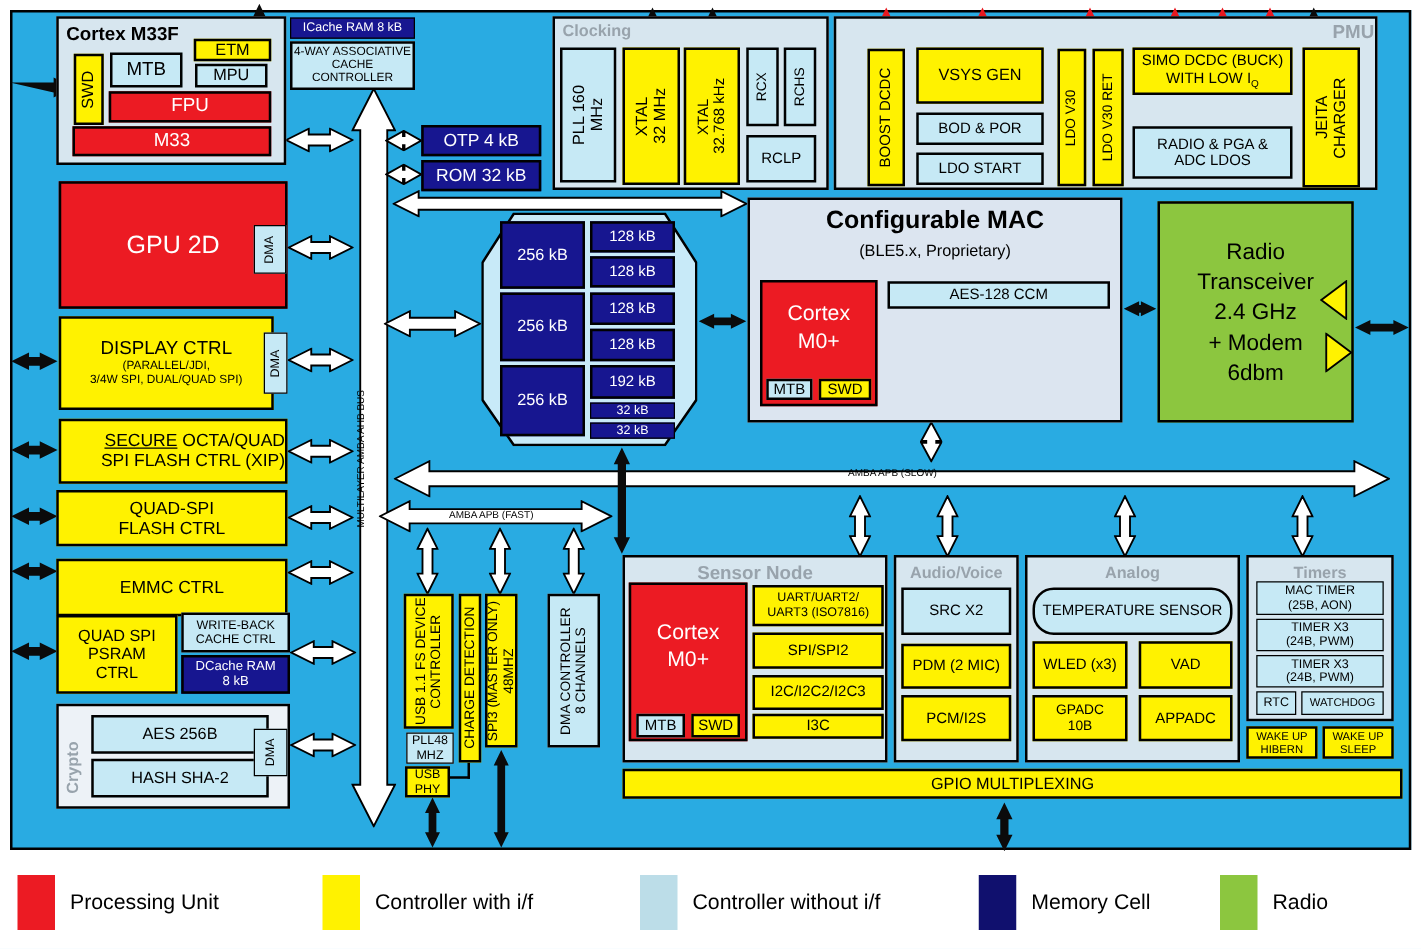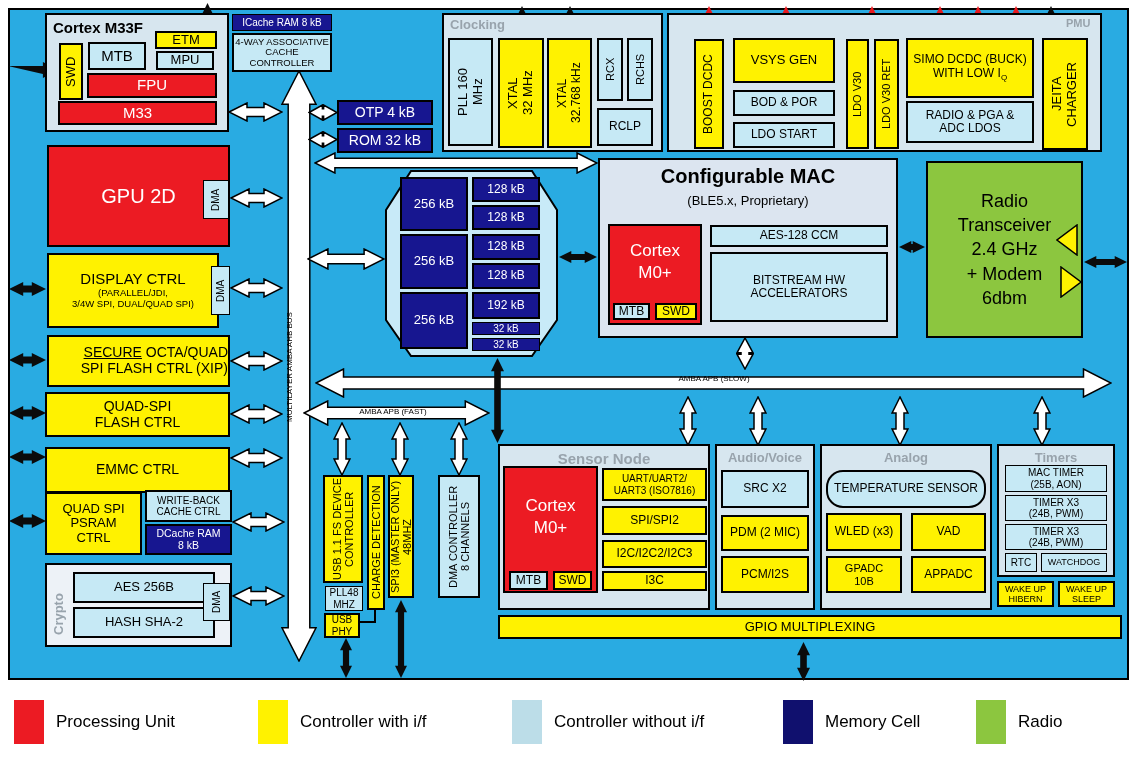--- a/index.html
+++ b/index.html
@@ -304,28 +304,28 @@
 MHz</div>
   <div class="box y v" style="left:498px;top:38px;width:46px;height:110px;font-size:13px;">XTAL
 32 MHz</div>
   <div class="box y v" style="left:547px;top:38px;width:45px;height:110px;font-size:12px;">XTAL
 32.768 kHz</div>
   <div class="box b v" style="left:597px;top:38px;width:26px;height:63px;font-size:11px;">RCX</div>
   <div class="box b v" style="left:627px;top:38px;width:26px;height:63px;font-size:11px;">RCHS</div>
   <div class="box b" style="left:597px;top:108px;width:56px;height:38px;font-size:12px;">RCLP</div>
 
   <div class="box p" style="left:667px;top:13px;width:435px;height:139px;"></div>
-  <div class="lbl gray" style="left:1066px;top:17px;font-size:11px;">PMU</div>
+  <div class="lbl gray" style="left:1066px;top:17px;font-size:15px;">PMU</div>
   <div class="box y v" style="left:694px;top:39px;width:30px;height:110px;font-size:12px;">BOOST DCDC</div>
   <div class="box y" style="left:733px;top:38px;width:102px;height:45px;font-size:13px;">VSYS GEN</div>
   <div class="box b" style="left:733px;top:90px;width:102px;height:26px;font-size:12px;">BOD &amp; POR</div>
   <div class="box b" style="left:733px;top:122px;width:102px;height:26px;font-size:12px;">LDO START</div>
   <div class="box y v" style="left:846px;top:39px;width:23px;height:110px;font-size:11px;">LDO V30</div>
   <div class="box y v" style="left:874px;top:39px;width:25px;height:110px;font-size:11px;">LDO V30 RET</div>
-  <div class="box y" style="left:906px;top:38px;width:128px;height:60px;font-size:12px;flex-direction:column;text-align:right;">
+  <div class="box y" style="left:906px;top:38px;width:128px;height:38px;font-size:12px;flex-direction:column;text-align:right;">
     <div><span>SIMO DCDC (BUCK)</span></div>
     <div><span>WITH LOW I</span><sub class="iq">Q</sub></div>
   </div>
   <div class="box b" style="left:906px;top:101px;width:128px;height:42px;font-size:12px;">RADIO &amp; PGA &amp;
 ADC LDOS</div>
   <div class="box y v" style="left:1042px;top:38px;width:46px;height:112px;font-size:13px;">JEITA
 CHARGER</div>
 
   <div class="box r" style="left:47px;top:145px;width:183px;height:102px;font-size:20px;">GPU 2D</div>
   <div class="box b v" style="left:203px;top:180px;width:26px;height:39px;font-size:10px;border-width:1px;">DMA</div>
@@ -376,22 +376,20 @@
 
   <div class="box" style="left:598px;top:158px;width:300px;height:180px;background:#DCE5F0;"></div>
   <div class="lbl" style="left:598px;top:165px;width:300px;text-align:center;font-size:20px;font-weight:bold;">Configurable MAC</div>
   <div class="lbl" style="left:598px;top:193px;width:300px;text-align:center;font-size:13px;">(BLE5.x, Proprietary)</div>
   <div class="box r" style="left:608px;top:224px;width:94px;height:101px;"></div>
   <div class="lbl" style="left:608px;top:240px;width:94px;text-align:center;font-size:17px;color:#fff;white-space:pre-line;line-height:1.3;">Cortex
 M0+</div>
   <div class="box b" style="left:613px;top:303px;width:37px;height:17px;font-size:12px;">MTB</div>
   <div class="box y" style="left:655px;top:303px;width:42px;height:17px;font-size:12px;">SWD</div>
   <div class="box b" style="left:710px;top:225px;width:178px;height:22px;font-size:12px;">AES-128 CCM</div>
-  <div class="box b" style="left:710px;top:252px;width:178px;height:70px;font-size:12px;">BITSTREAM HW
-ACCELERATORS</div>
 
   <div class="box g" style="left:926px;top:161px;width:157px;height:177px;font-size:18px;line-height:1.35;">Radio
 Transceiver
 2.4 GHz
 + Modem
 6dbm</div>
   <svg class="abs" style="left:1056px;top:224px;" width="22" height="32" viewBox="0 0 22 32">
     <polygon points="21,1 21,31 1,16" fill="#FFF200" stroke="#000" stroke-width="1.5"></polygon>
   </svg>
   <svg class="abs" style="left:1060px;top:266px;" width="22" height="32" viewBox="0 0 22 32">

